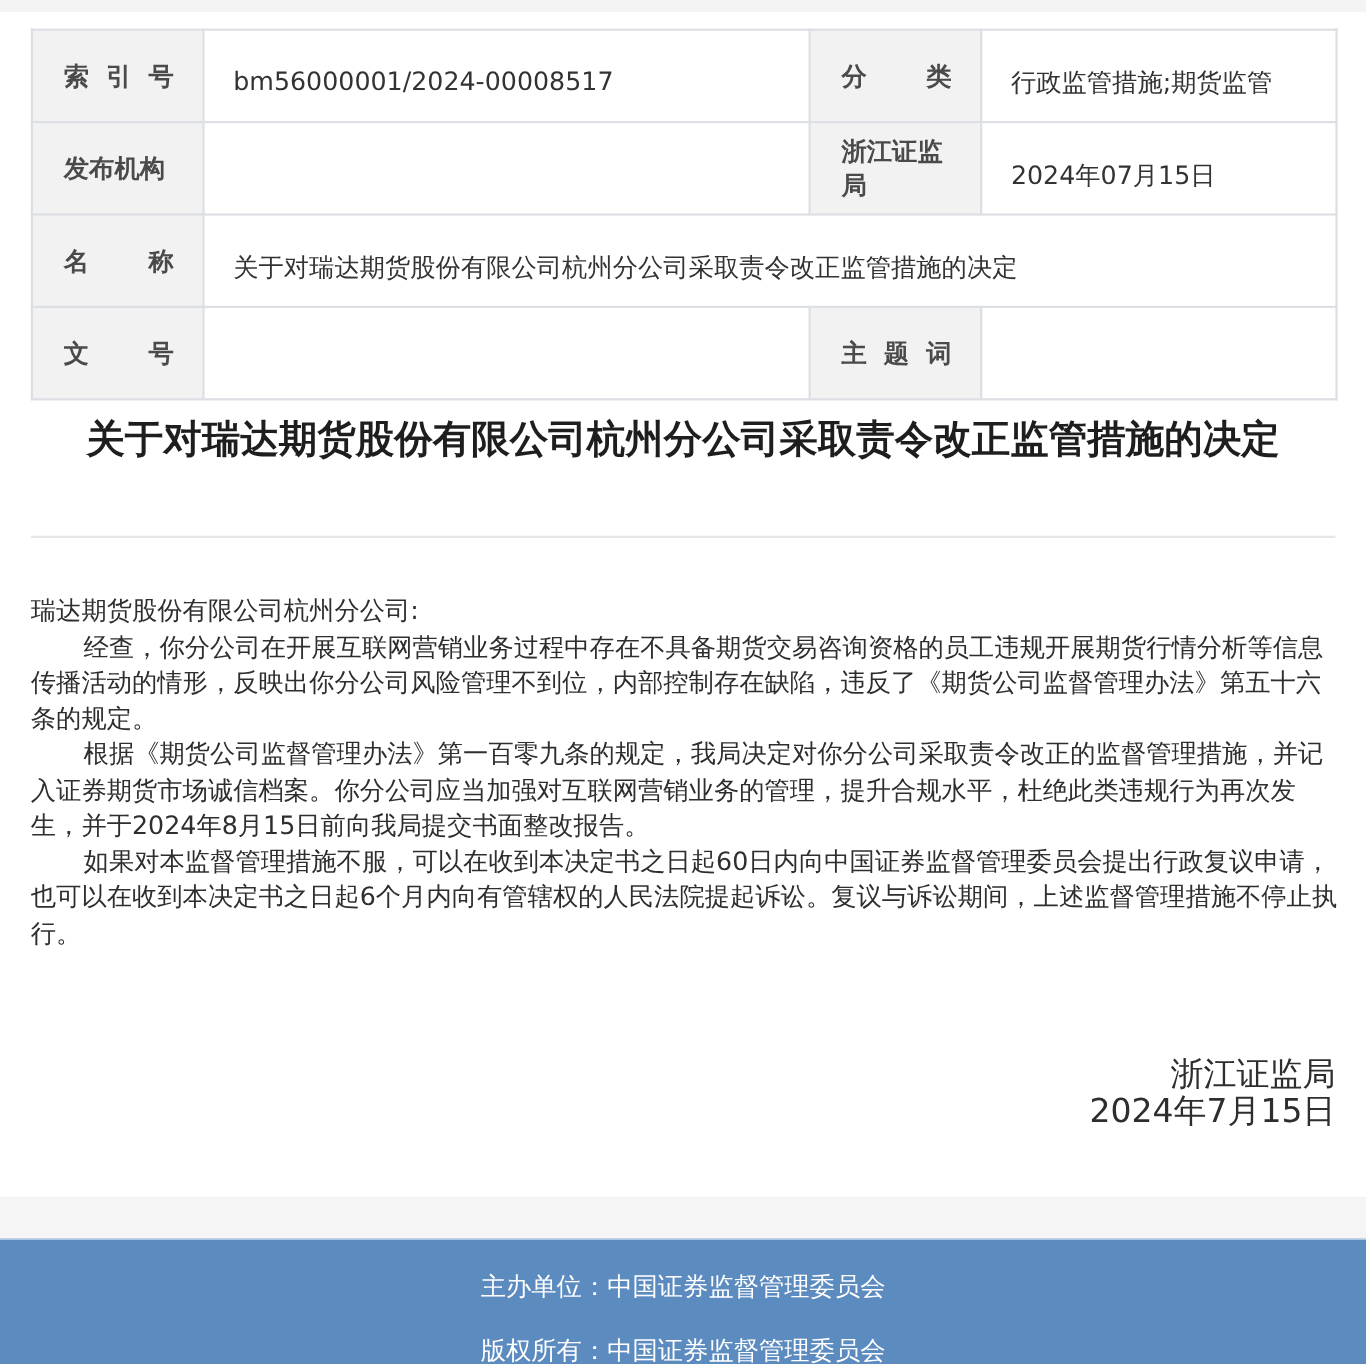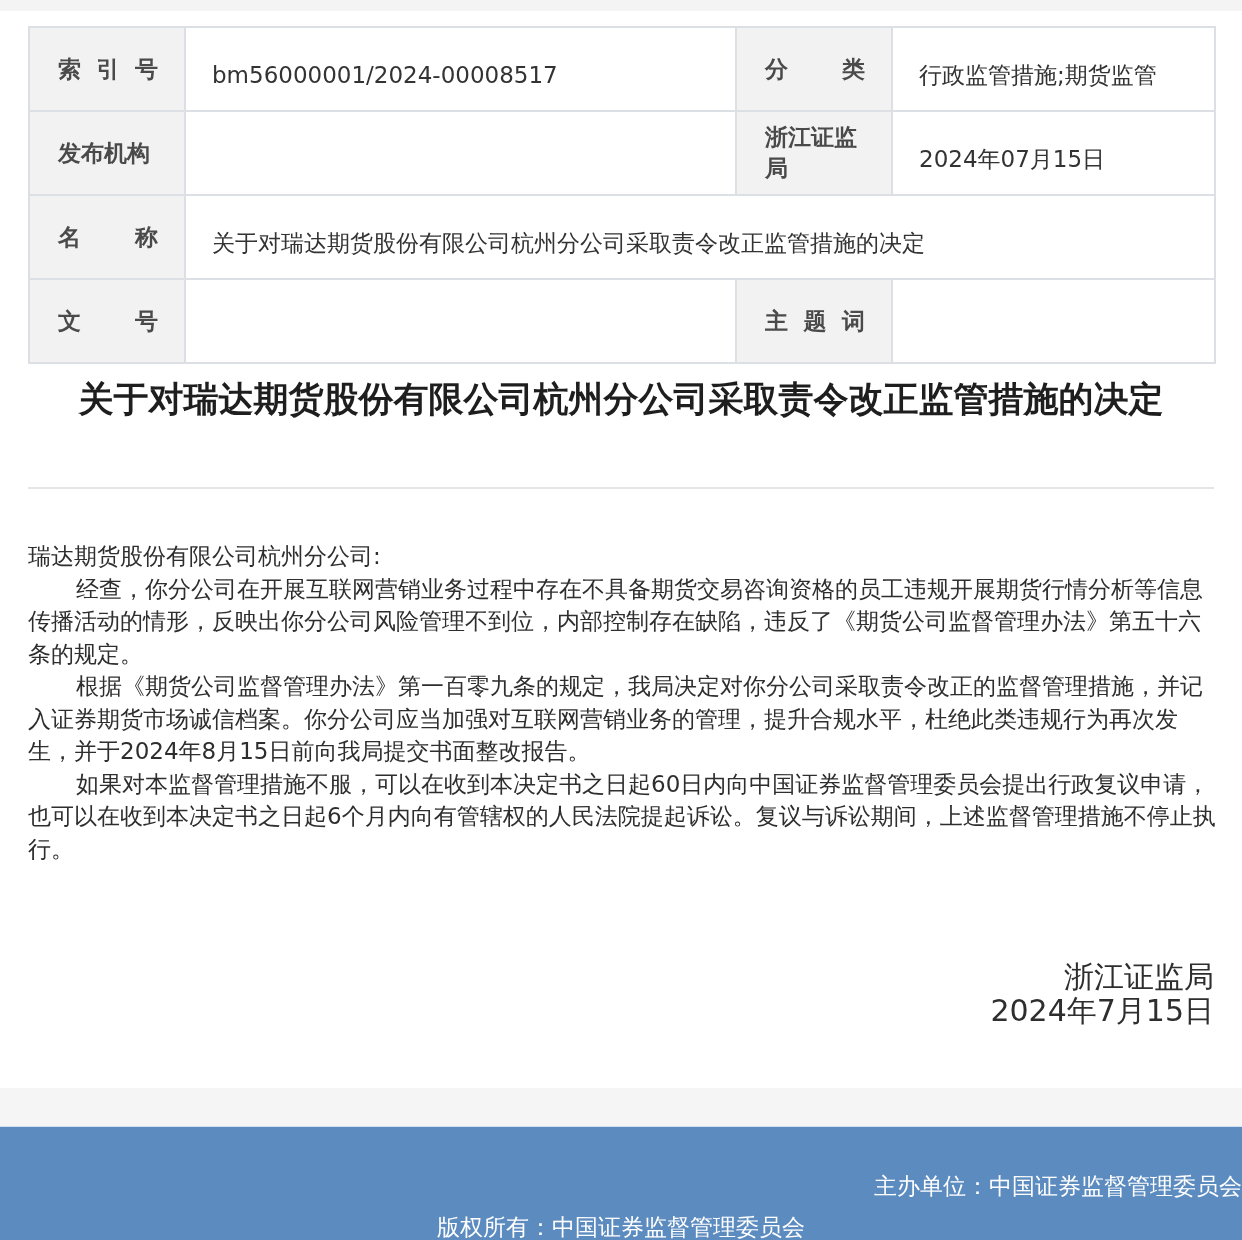--- a/index.html
+++ b/index.html
@@ -81,21 +81,21 @@
     position: absolute; left: 0; top: 1126px; width: 1242px; height: 114px;
     background: #5c8bbf;
     border-top: 1px solid #cfe0f0;
   }
   .footer-line {
     position: absolute; left: 0; width: 1242px;
     text-align: center;
     color: #ffffff;
     font-size: 23px;
   }
-  .footer-line.l1 { top: 44px; text-align: right; }
+  .footer-line.l1 { top: 27px; }
   .footer-line.l2 { top: 85px; }
 </style>
 </head>
 <body>
 
 <div class="top-strip"></div>
 
 <table class="meta-table">
   <colgroup>
     <col style="width:156px">

